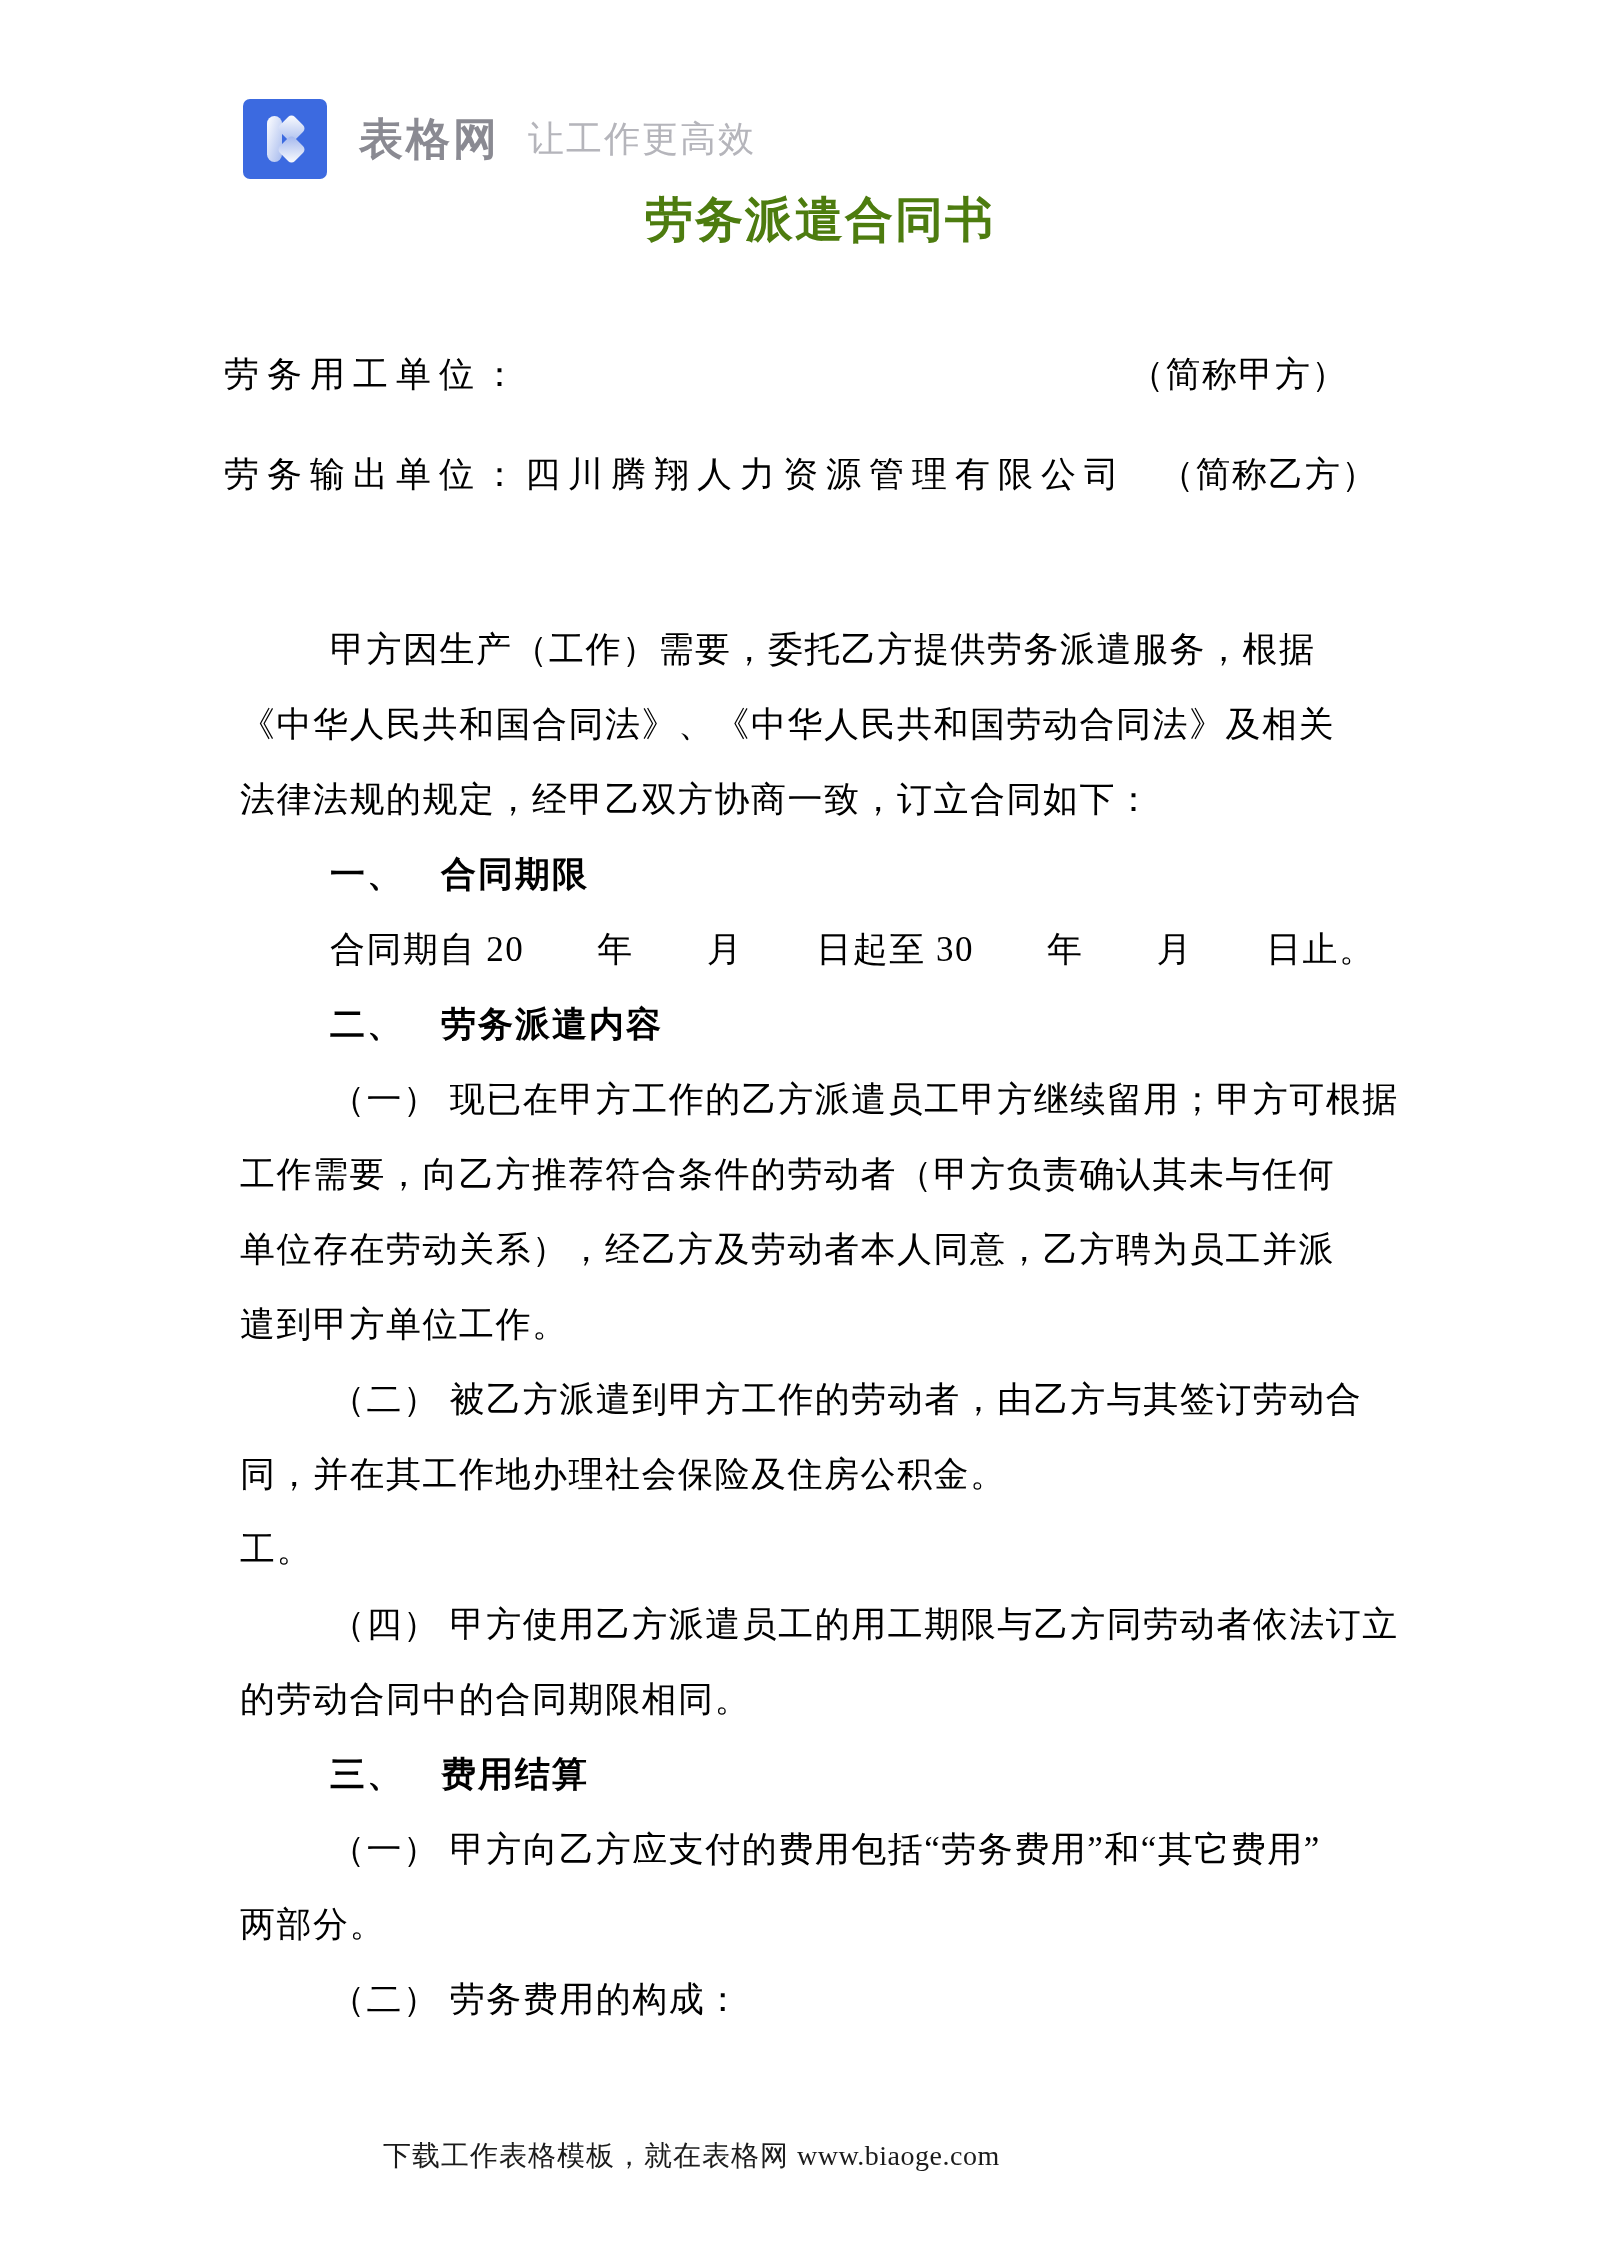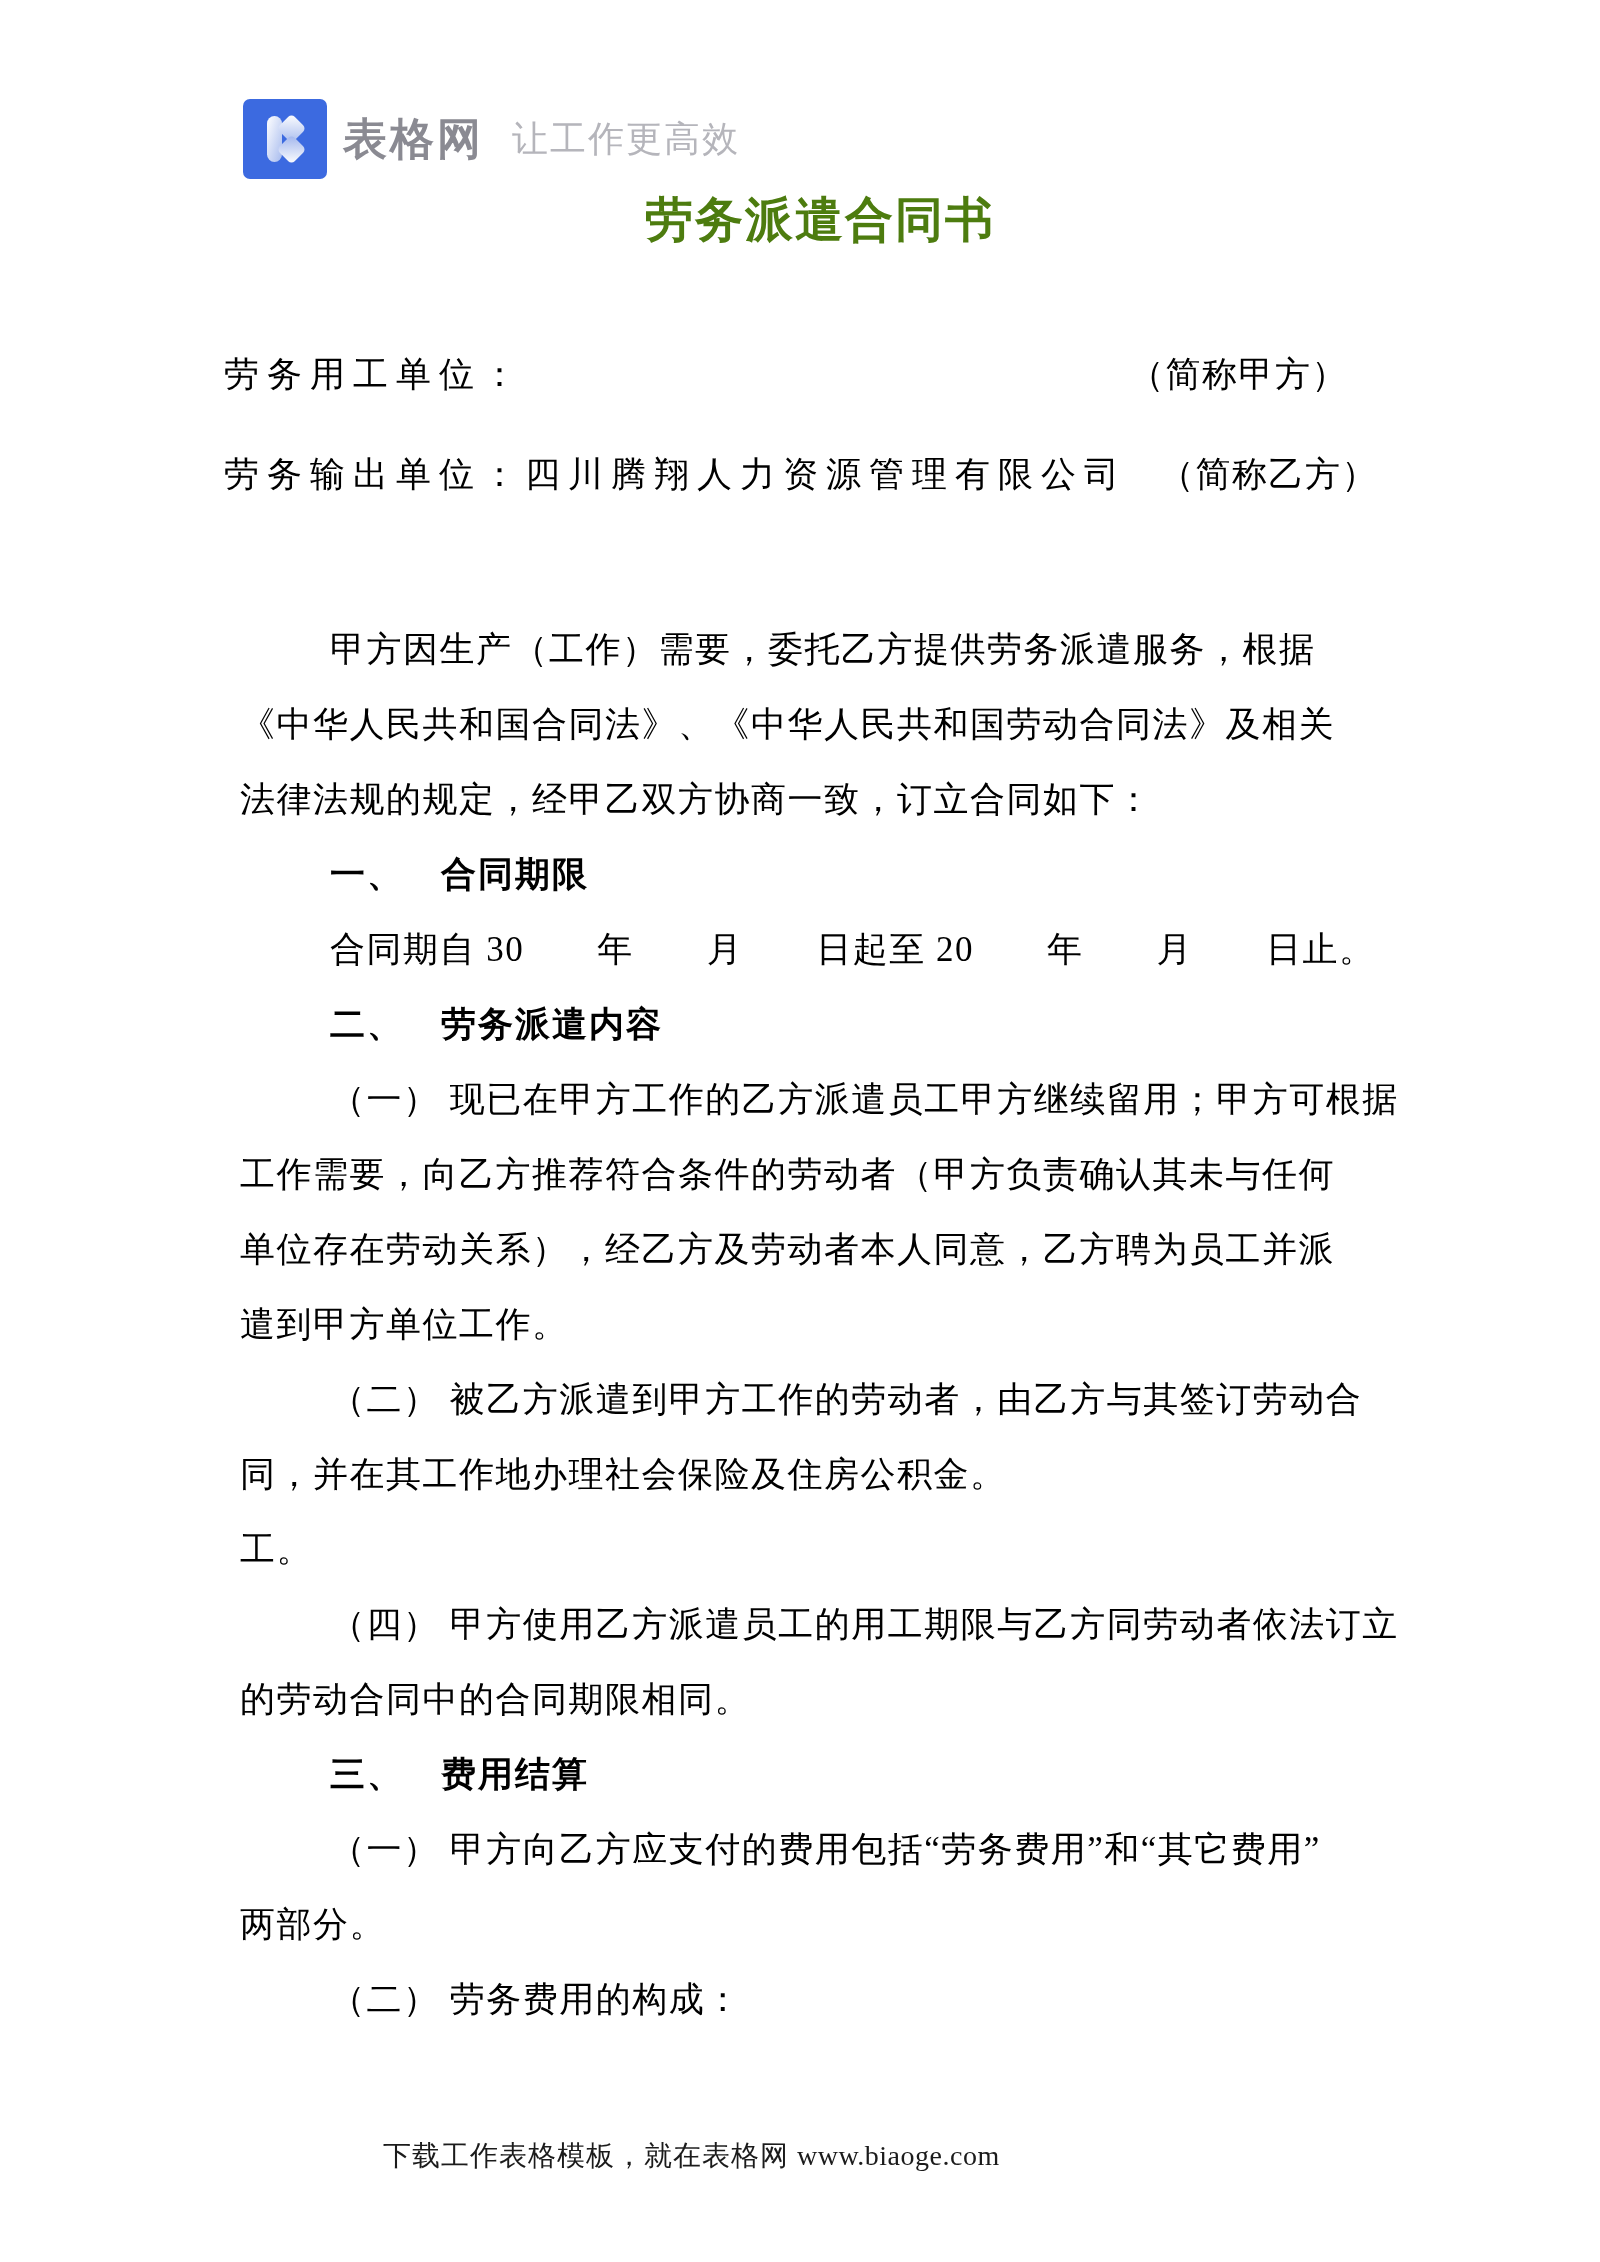--- a/index.html
+++ b/index.html
@@ -14,21 +14,21 @@
   }
   
   #brand{
     position:absolute;left:243px;top:99px;
     display:flex;align-items:center;
   }
   #brand .logo-box{width:84px;height:80px;display:block;}
   #brand .logo-text{
     font-family:"Liberation Sans", sans-serif;
     font-size:44px;font-weight:600;color:#8a8a92;
-    letter-spacing:3px;margin-left:16px;
+    letter-spacing:3px;margin-left:32px;
   }
   #brand .tagline{
     font-family:"Liberation Sans", sans-serif;
     font-size:36px;font-weight:400;color:#b5b5bb;
     letter-spacing:2px;margin-left:28px;
   }
   
   #doc-title{
     position:absolute;left:240px;top:190px;width:1160px;
     margin:0;text-align:center;
@@ -103,21 +103,21 @@
       <span class="label">劳务输出单位：四川腾翔人力资源管理有限公司</span>
       <span class="alias">（简称乙方）</span>
     </div>
   </div>
 
   <div id="contract-body">
       <div class="line indent">甲方因生产（工作）需要，委托乙方提供劳务派遣服务，根据</div>
       <div class="line">《中华人民共和国合同法》、《中华人民共和国劳动合同法》及相关</div>
       <div class="line">法律法规的规定，经甲乙双方协商一致，订立合同如下：</div>
       <div class="line indent bold">一、　合同期限</div>
-      <div class="line indent">合同期自 30　　年　　月　　日起至 20　　年　　月　　日止。</div>
+      <div class="line indent">合同期自 20　　年　　月　　日起至 30　　年　　月　　日止。</div>
       <div class="line indent bold">二、　劳务派遣内容</div>
       <div class="line indent">（一） 现已在甲方工作的乙方派遣员工甲方继续留用；甲方可根据</div>
       <div class="line">工作需要，向乙方推荐符合条件的劳动者（甲方负责确认其未与任何</div>
       <div class="line">单位存在劳动关系），经乙方及劳动者本人同意，乙方聘为员工并派</div>
       <div class="line">遣到甲方单位工作。</div>
       <div class="line indent">（二） 被乙方派遣到甲方工作的劳动者，由乙方与其签订劳动合</div>
       <div class="line">同，并在其工作地办理社会保险及住房公积金。</div>
       <div class="line">工。</div>
       <div class="line indent">（四） 甲方使用乙方派遣员工的用工期限与乙方同劳动者依法订立</div>
       <div class="line">的劳动合同中的合同期限相同。</div>

